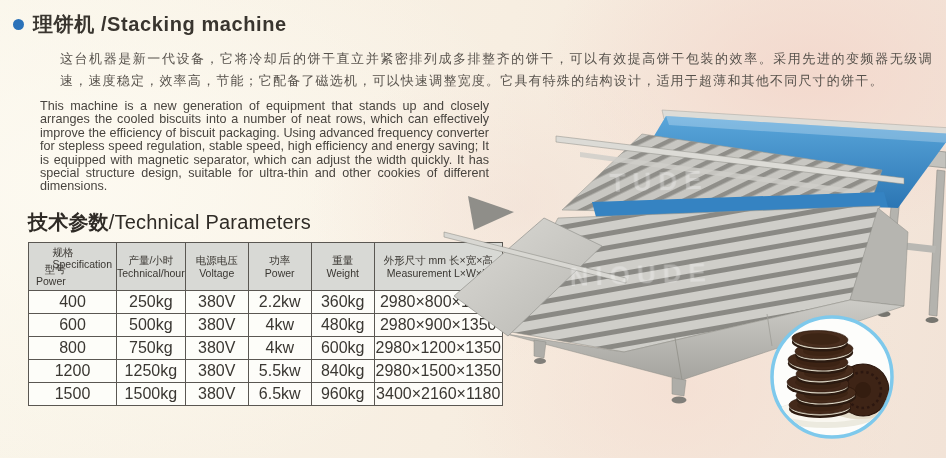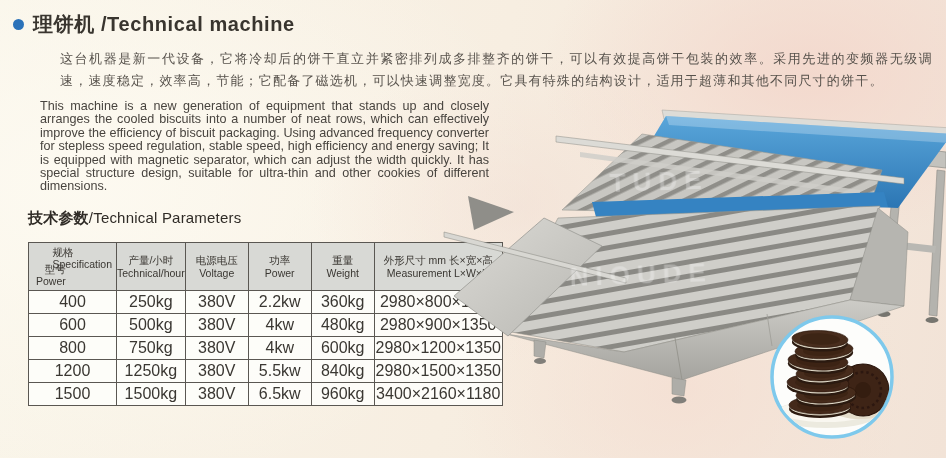--- a/index.html
+++ b/index.html
@@ -17,21 +17,21 @@
   .bullet{width:11px;height:11px;border-radius:50%;background:#2b72b9;flex:0 0 auto;}
   .title{font-size:20px;font-weight:bold;color:#39352f;letter-spacing:0.6px;}
   .intro-zh{
     position:absolute;left:40px;top:48px;width:873px;
     font-size:13px;line-height:22px;color:#57524c;text-align:justify;letter-spacing:1.2px;margin-left:20px;
   }
   .intro-en{
     position:absolute;left:40px;top:100px;width:449px;
     font-size:12.6px;line-height:13.4px;color:#48443f;text-align:justify;
   }
-  .section-heading{position:absolute;left:28px;top:209px;font-size:15px;color:#2f2b26;letter-spacing:0.2px;}
+  .section-heading{position:absolute;left:28px;top:209px;font-size:20px;color:#2f2b26;letter-spacing:0.2px;}
   .section-heading .zh{font-weight:bold;}
   .spec-table{
     position:absolute;left:28px;top:242px;border-collapse:collapse;table-layout:fixed;
     background:rgba(253,253,250,0.93);
   }
   .spec-table th,.spec-table td{
     border:1px solid #5a5752;padding:0;text-align:center;vertical-align:middle;
     font-weight:normal;color:#3a3732;
   }
   .spec-table th{background:#d8d9d5;font-size:10.5px;line-height:13px;height:47px;}
@@ -46,21 +46,21 @@
   .machine-photo{left:440px;top:90px;width:506px;height:340px;}
   .cookies-photo{left:768px;top:313px;width:130px;height:130px;}
 </style>
 </head>
 <body>
 
 <div class="page">
 
   <div class="title-row">
     <span class="bullet"></span>
-    <span class="title">理饼机 /Technical machine</span>
+    <span class="title">理饼机 /Stacking machine</span>
   </div>
 
   <div class="intro-zh">这台机器是新一代设备，它将冷却后的饼干直立并紧密排列成多排整齐的饼干，可以有效提高饼干包装的效率。采用先进的变频器无级调速，速度稳定，效率高，节能；它配备了磁选机，可以快速调整宽度。它具有特殊的结构设计，适用于超薄和其他不同尺寸的饼干。</div>
 
   <div class="intro-en">This machine is a new generation of equipment that stands up and closely arranges the cooled biscuits into a number of neat rows, which can effectively improve the efficiency of biscuit packaging. Using advanced frequency converter for stepless speed regulation, stable speed, high efficiency and energy saving; It is equipped with magnetic separator, which can adjust the width quickly. It has special structure design, suitable for ultra-thin and other cookies of different dimensions.</div>
 
   <div class="section-heading">
     <span class="zh">技术参数</span><span class="en">/Technical Parameters</span>
   </div>
 

